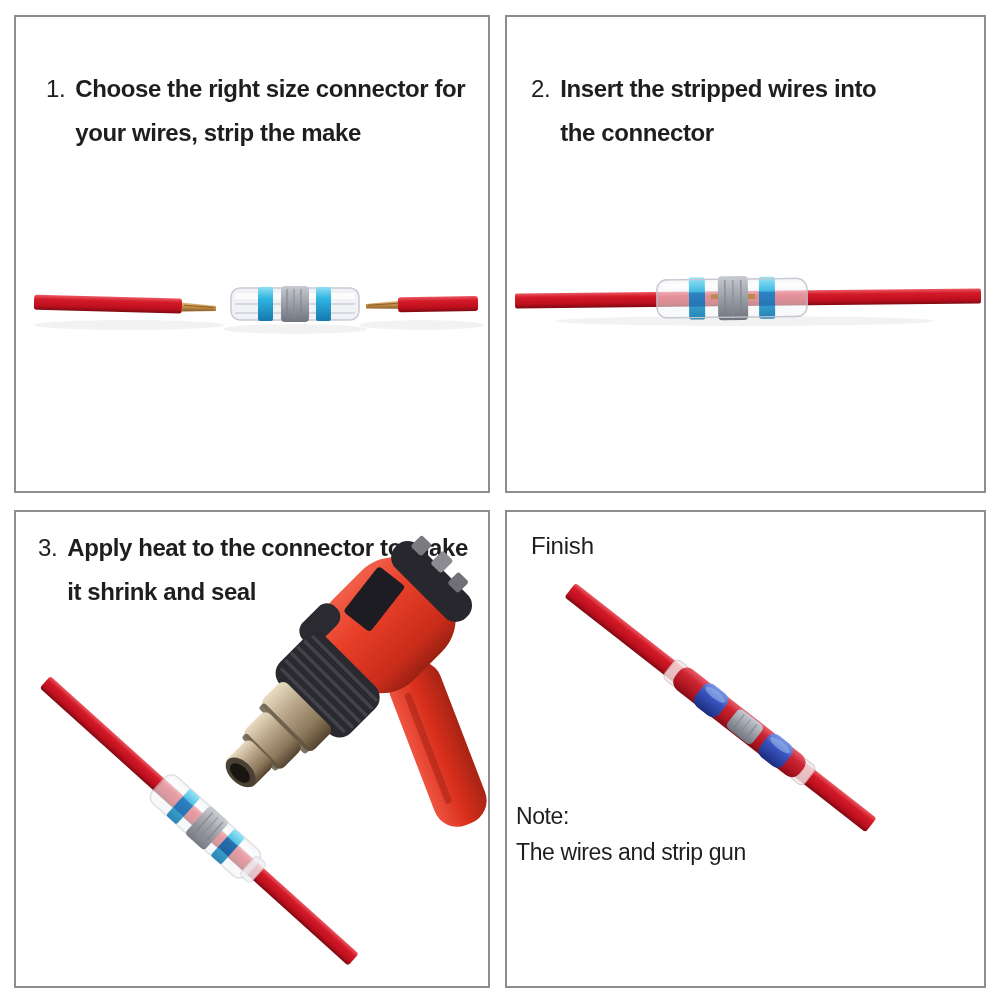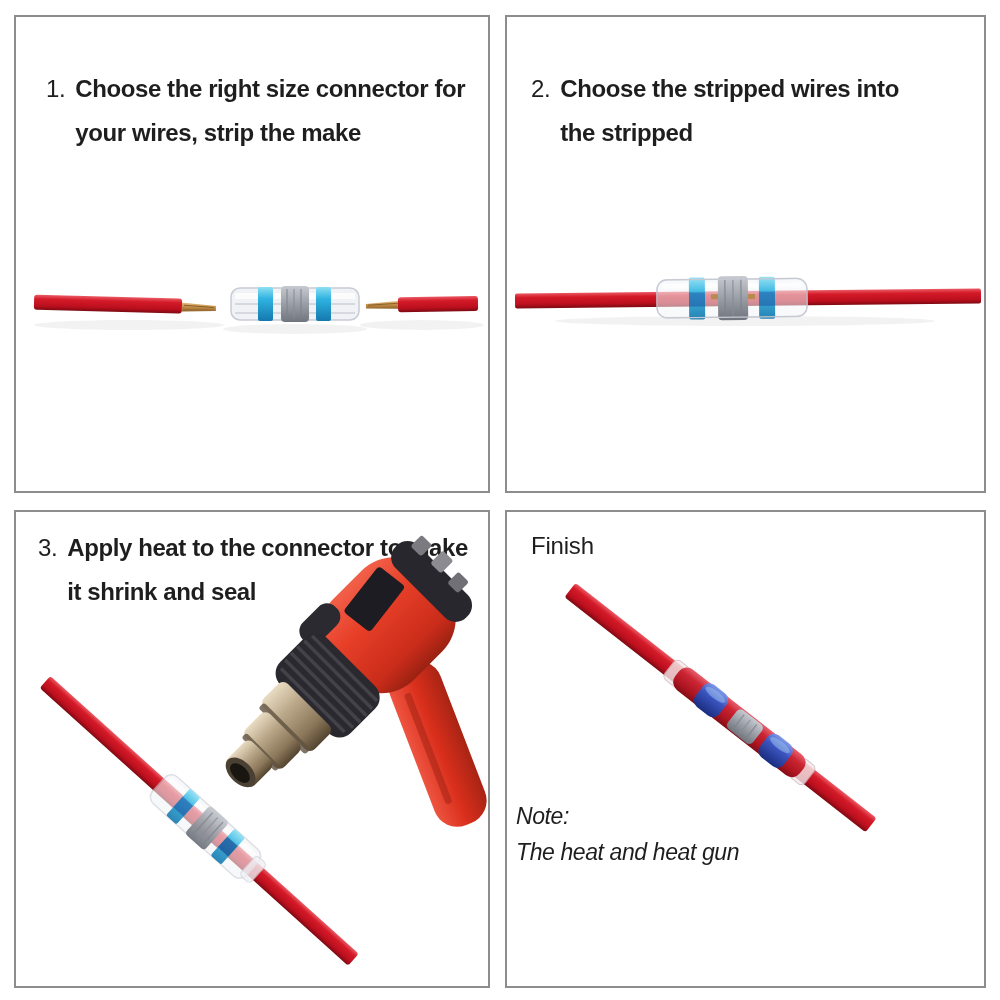--- a/index.html
+++ b/index.html
@@ -32,21 +32,21 @@
 
   .finish-title {
     position: absolute; left: 24px; top: 12px;
     font-size: 24px; line-height: 44px; letter-spacing: -0.2px;
   }
   .note-block {
     position: absolute; left: 9px; top: 286px;
     font-size: 23px; line-height: 36px; letter-spacing: -0.4px;
     white-space: nowrap;
   }
-  .note-block span { display: block; font-style: italic; }
+  .note-block span { display: block; }
 
   .illus1 { position: absolute; left: 8px;  top: 256px; width: 460px; height: 70px; }
   .illus2 { position: absolute; left: 0px;  top: 248px; width: 477px; height: 70px; }
   .illus3 { position: absolute; left: 0;    top: 0;     width: 472px; height: 474px; }
   .illus4 { position: absolute; left: 0;    top: 0;     width: 477px; height: 474px; }
   svg { display: block; }
 </style>
 </head>
 <body>
 
@@ -141,22 +141,22 @@
         <path d="M344 30.5 L374 29" stroke="#8a5f28" stroke-width="1" fill="none"></path>
         <rect x="374" y="23" width="80" height="15" rx="3" fill="url(#wg)"></rect>
       </g>
     </svg>
   </div>
 
   <div class="panel" id="panel-2">
     <div class="step-text">
       <span class="step-num">2.</span>
       <span class="step-lines">
-        <span>Choose the stripped wires into</span>
-        <span>the stripped</span>
+        <span>Insert the stripped wires into</span>
+        <span>the connector</span>
       </span>
     </div>
     <svg class="illus2" viewBox="0 0 477 70">
       <ellipse cx="238" cy="56" rx="190" ry="5" fill="#000" opacity="0.05"></ellipse>
       <g transform="rotate(-0.6 238 33)">
         <rect x="8" y="26" width="466" height="15" rx="2" fill="url(#wg)"></rect>
         <g>
           <rect x="150" y="14" width="150" height="38" rx="10" fill="#f4f5f8" opacity="0.55" stroke="#c6c8d2" stroke-width="1.5"></rect>
           <rect x="155" y="18" width="140" height="5" fill="#ffffff" opacity="0.65"></rect>
           <rect x="204" y="29" width="8" height="5" fill="#b98a4e"></rect>
@@ -248,17 +248,17 @@
           <ellipse cx="133" cy="-7" rx="12" ry="4" fill="#9fc4f2" opacity="0.5"></ellipse>
           <rect x="78" y="-12" width="32" height="24" rx="5" fill="url(#gg)"></rect>
           <line x1="86" y1="-9" x2="86" y2="9" stroke="#7e828a" stroke-width="1.4" opacity="0.7"></line>
           <line x1="94" y1="-9" x2="94" y2="9" stroke="#888c94" stroke-width="1.4" opacity="0.7"></line>
           <line x1="102" y1="-9" x2="102" y2="9" stroke="#7e828a" stroke-width="1.4" opacity="0.7"></line>
         </g>
       </g>
     </svg>
     <div class="note-block">
       <span>Note:</span>
-      <span>The heat and heat gun</span>
+      <span>The wires and strip gun</span>
     </div>
   </div>
 
 </div>
 
 </body></html>

